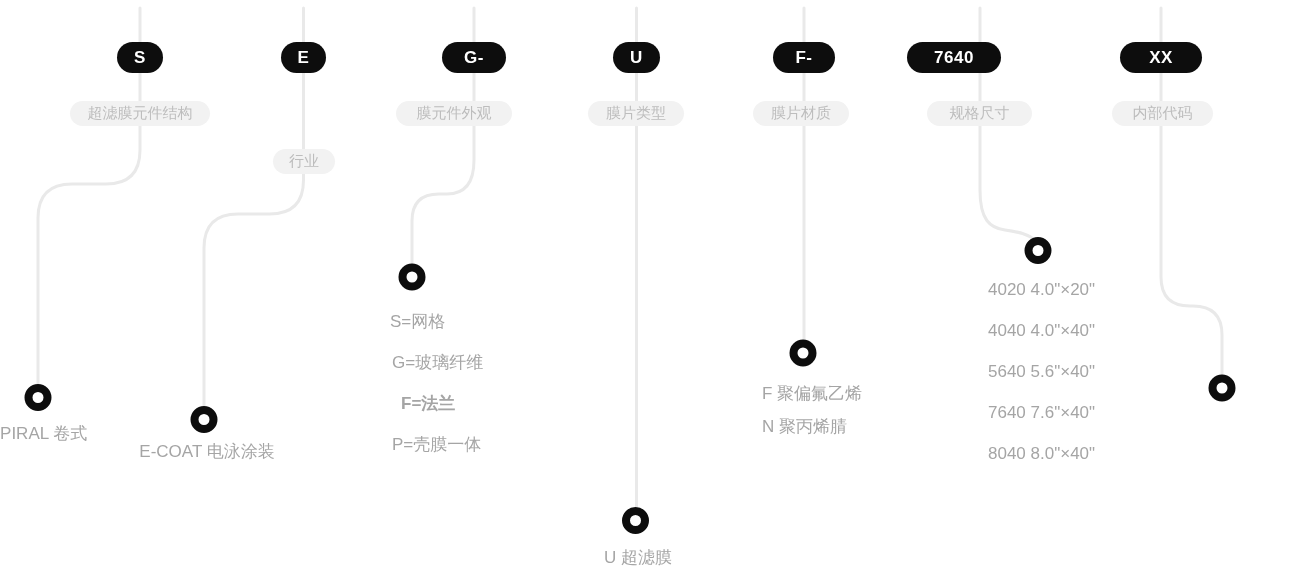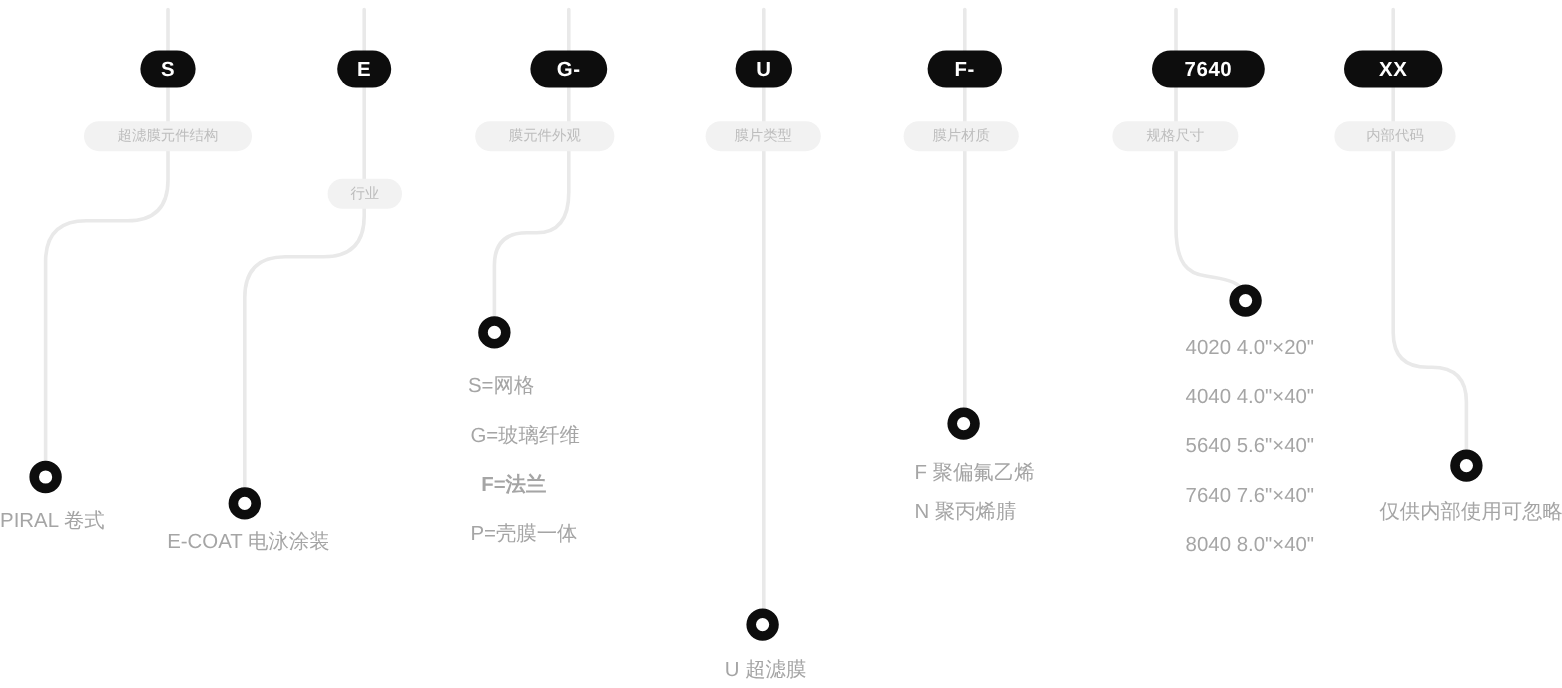--- a/index.html
+++ b/index.html
@@ -13,21 +13,21 @@
   .ring{fill:#ffffff;stroke:var(--ring,#0d0d0d);stroke-width:8;}
   .badge{
     position:absolute;top:42px;height:31px;border-radius:16px;
     background:var(--badge-bg,#0d0d0d);color:var(--badge-text,#ffffff);
     font-size:17px;font-weight:bold;letter-spacing:.5px;
     display:flex;align-items:center;justify-content:center;
   }
   .pill{
     position:absolute;top:101px;height:25px;border-radius:13px;
     background:var(--pill-bg,#f2f2f2);color:var(--pill-text,#bdbdbd);
-    font-size:12px;display:flex;align-items:center;justify-content:center;
+    font-size:15px;display:flex;align-items:center;justify-content:center;
     white-space:nowrap;
   }
   .item{
     position:absolute;font-size:17px;line-height:22px;height:22px;
     color:var(--item-text,#a5a5a5);white-space:nowrap;
   }
   .item.centered{transform:translateX(-50%);}
 </style>
 </head>
 <body>
@@ -50,21 +50,21 @@
     <circle class="ring" cx="803" cy="353" r="9.5"></circle>
     <circle class="ring" cx="1038" cy="250.5" r="9.5"></circle>
     <circle class="ring" cx="1222" cy="388" r="9.5"></circle>
   </svg>
 
   <div class="badge" style="left:117px;width:46px;">S</div>
   <div class="badge" style="left:281px;width:45px;">E</div>
   <div class="badge" style="left:442px;width:64px;">G-</div>
   <div class="badge" style="left:613px;width:47px;">U</div>
   <div class="badge" style="left:773px;width:62px;">F-</div>
-  <div class="badge" style="left:960px;width:94px;text-align:center;">7640</div>
+  <div class="badge" style="left:907px;width:94px;text-align:center;">7640</div>
   <div class="badge" style="left:1120px;width:82px;">XX</div>
 
   <div class="pill" style="left:70px;width:140px;">超滤膜元件结构</div>
   <div class="pill" style="left:273px;width:62px;margin-top:48px;">行业</div>
   <div class="pill" style="left:396px;width:116px;">膜元件外观</div>
   <div class="pill" style="left:588px;width:96px;">膜片类型</div>
   <div class="pill" style="left:753px;width:96px;text-align:center;">膜片材质</div>
   <div class="pill" style="left:927px;width:105px;">规格尺寸</div>
   <div class="pill" style="left:1112px;width:101px;">内部代码</div>
 
@@ -80,15 +80,14 @@
 
   <div class="item" style="left:762px;top:383px;">F 聚偏氟乙烯</div>
   <div class="item" style="left:762px;top:416px;">N 聚丙烯腈</div>
 
   <div class="item" style="left:988px;top:279px;">4020 4.0"×20"</div>
   <div class="item" style="left:988px;top:320px;">4040 4.0"×40"</div>
   <div class="item" style="left:988px;top:361px;">5640 5.6"×40"</div>
   <div class="item" style="left:988px;top:402px;">7640 7.6"×40"</div>
   <div class="item" style="left:988px;top:443px;">8040 8.0"×40"</div>
 
-  <div class="item centered" style="left:1226px;top:416px;">仅供内部使用可忽略</div>
 
 </div>
 
 </body></html>

